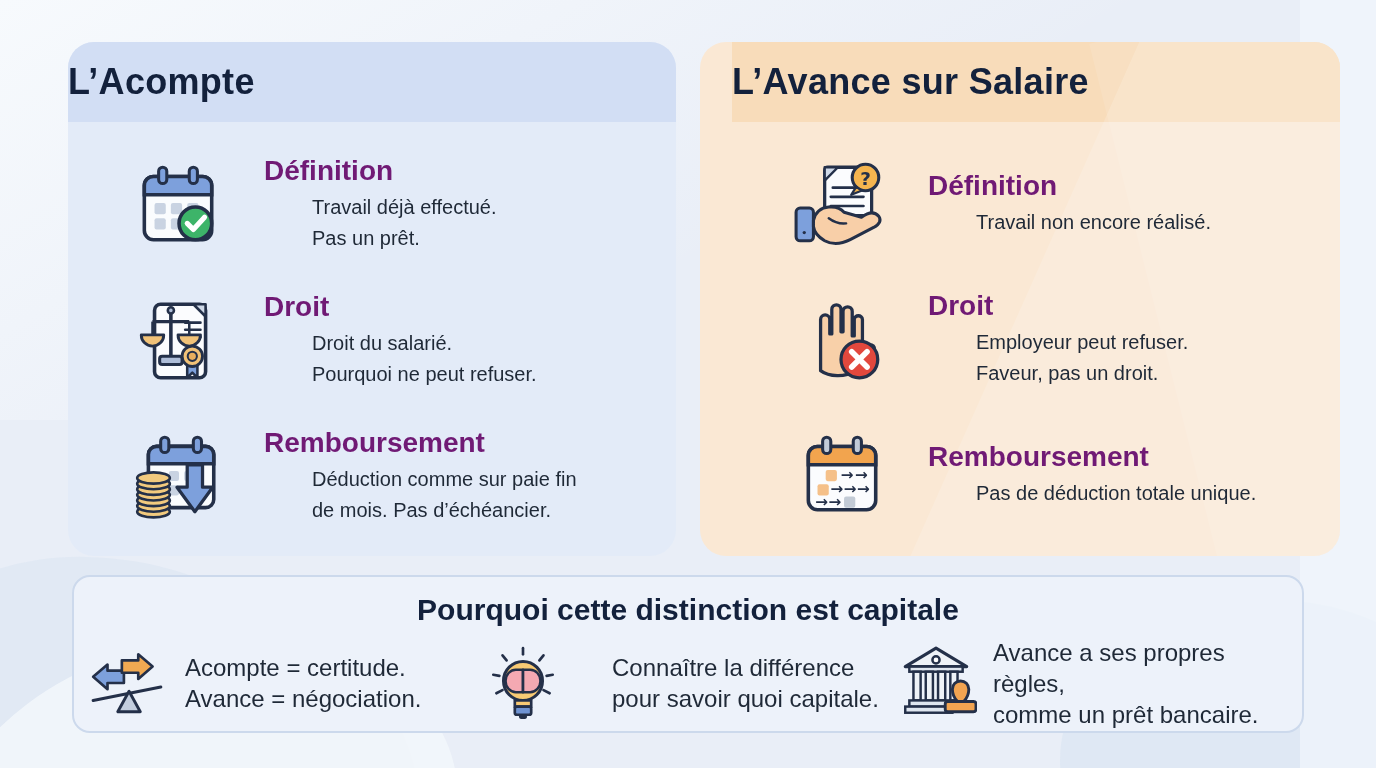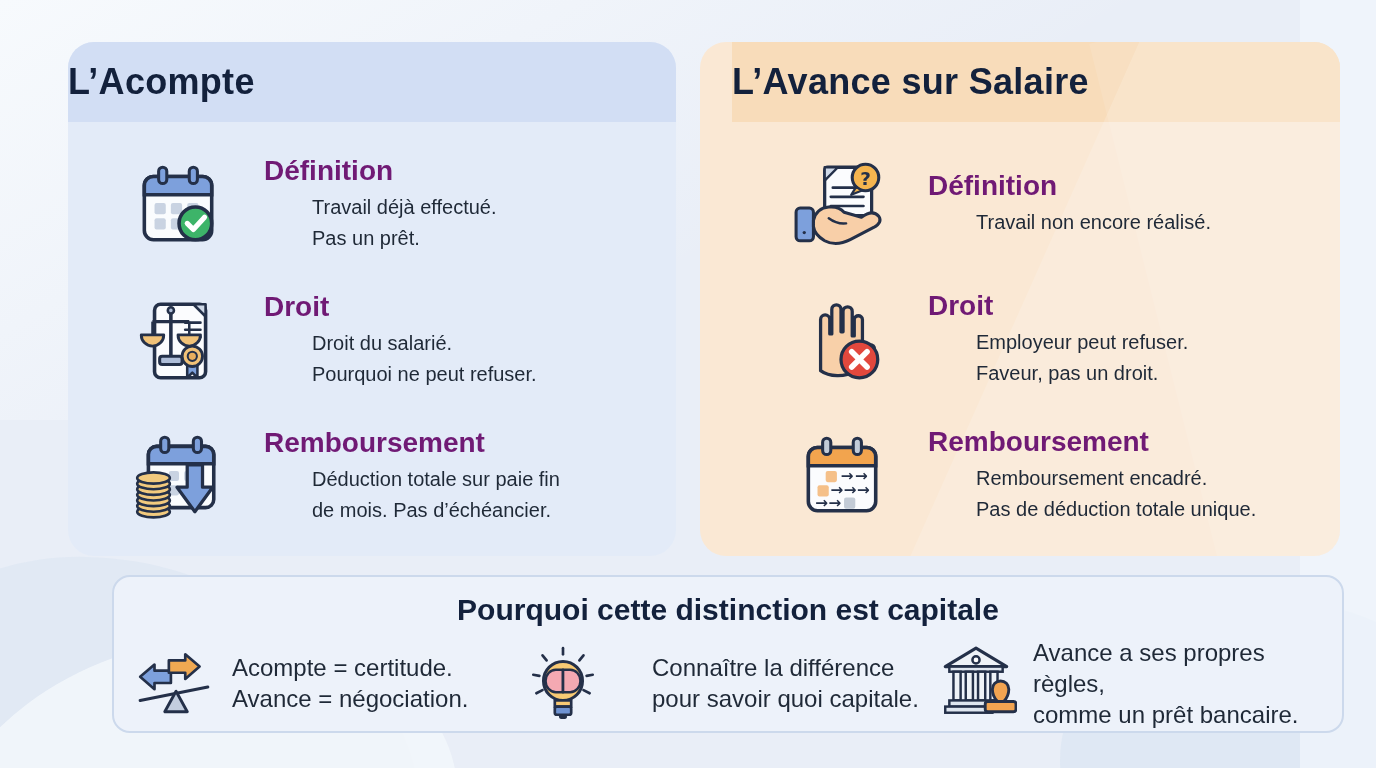--- a/index.html
+++ b/index.html
@@ -37,26 +37,26 @@
     align-items:center;justify-content:center;}
   .feature-title{font-size:28px;font-weight:bold;color:#701a75;margin-bottom:5px;}
   .feature-line{font-size:20px;color:#1f2937;line-height:31px;margin-left:48px;}
   .card-overlay{position:absolute;background:#ffffff;pointer-events:none;z-index:1;}
   .ov1{width:420px;height:700px;left:330px;top:-60px;transform:rotate(24deg);opacity:.16;}
   .ov2{width:260px;height:700px;left:470px;top:-40px;transform:rotate(-14deg);opacity:.10;}
 
   
   .bottom-panel{position:absolute;left:72px;top:575px;width:1232px;height:158px;
     background:#edf2fa;border:2px solid #ccd9ec;border-radius:18px;
-    box-sizing:border-box;z-index:1;margin-left:40px;}
+    box-sizing:border-box;z-index:1;}
   .bottom-title{text-align:center;font-size:30px;font-weight:bold;color:#13213c;
     margin-top:16px;}
   .takeaway{position:absolute;top:64px;height:84px;display:flex;
     align-items:center;gap:16px;}
-  .t1{left:20px;} .t2{left:408px;gap:48px;} .t3{left:821px;align-items:center;}
+  .t1{left:13px;} .t2{left:408px;gap:48px;} .t3{left:821px;align-items:center;}
   .takeaway-icon{width:82px;height:82px;flex:0 0 82px;display:flex;
     align-items:center;justify-content:center;}
   .takeaway-line{font-size:24px;color:#1f2937;line-height:31px;}
 
   svg{display:block;}
   svg text{font-family:"DejaVu Sans",sans-serif;font-weight:bold;}
 </style>
 </head>
 <body>
 
@@ -146,21 +146,21 @@
               <ellipse cx="25" cy="65.5" rx="16" ry="5.5"></ellipse>
             <ellipse cx="25" cy="60" rx="16" ry="5.5"></ellipse>
               <ellipse cx="25" cy="54.5" rx="16" ry="5.5"></ellipse>
             <ellipse cx="25" cy="49" rx="16" ry="5.5"></ellipse>
           </g>
           <polygon points="58,36 73,36 73,58 83,58 65.5,82 48,58 58,58" fill="#7da0dc" stroke="#243049" stroke-width="3.2" stroke-linejoin="round"></polygon>
         </svg>
       </div>
       <div class="feature-text">
         <div class="feature-title">Remboursement</div>
-        <div class="feature-line">Déduction totale sur paie fin</div>
+        <div class="feature-line">Déduction comme sur paie fin</div>
         <div class="feature-line">de mois. Pas d’échéancier.</div>
       </div>
     </div>
 
   </div>
 </div>
 
 <div class="card right">
   <div class="card-overlay ov1"></div>
   <div class="card-overlay ov2"></div>
@@ -229,21 +229,20 @@
             <text x="44" y="67">→</text>
             <text x="57" y="67">→</text>
             <text x="70" y="67">→</text>
             <text x="29" y="79">→</text>
             <text x="42" y="79">→</text>
           </g>
         </svg>
       </div>
       <div class="feature-text">
         <div class="feature-title">Remboursement</div>
-        <div class="feature-line">Remboursement encadré.</div>
         <div class="feature-line">Pas de déduction totale unique.</div>
       </div>
     </div>
 
   </div>
 </div>
 
 <div class="bottom-panel">
   <div class="bottom-title">Pourquoi cette distinction est capitale</div>
 

